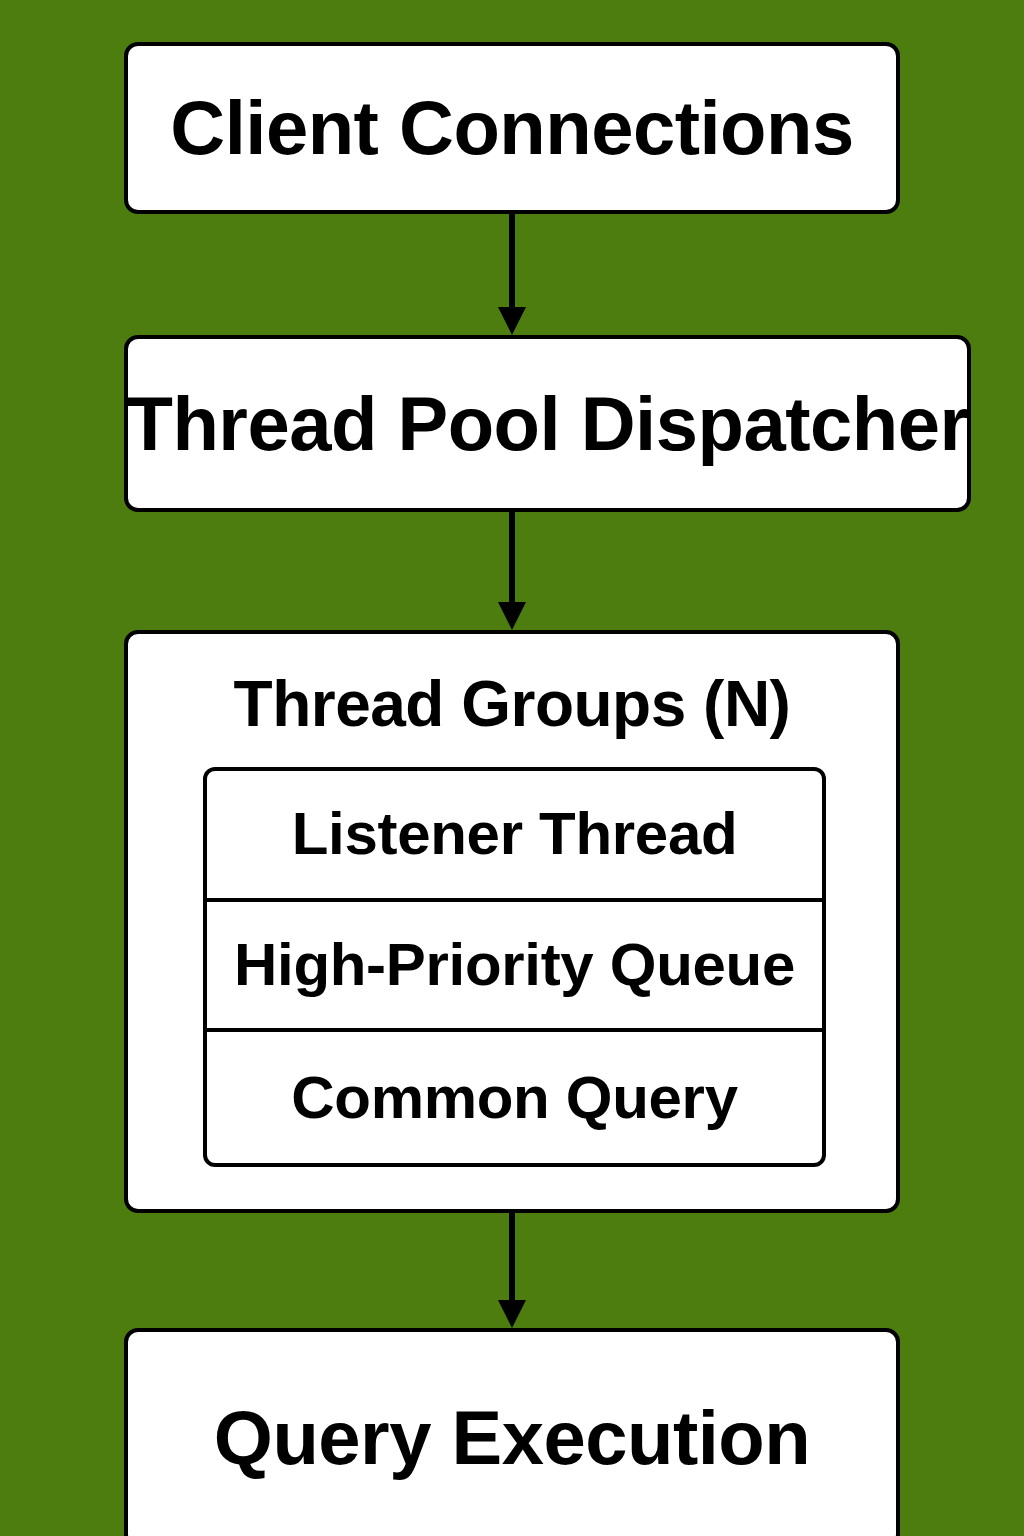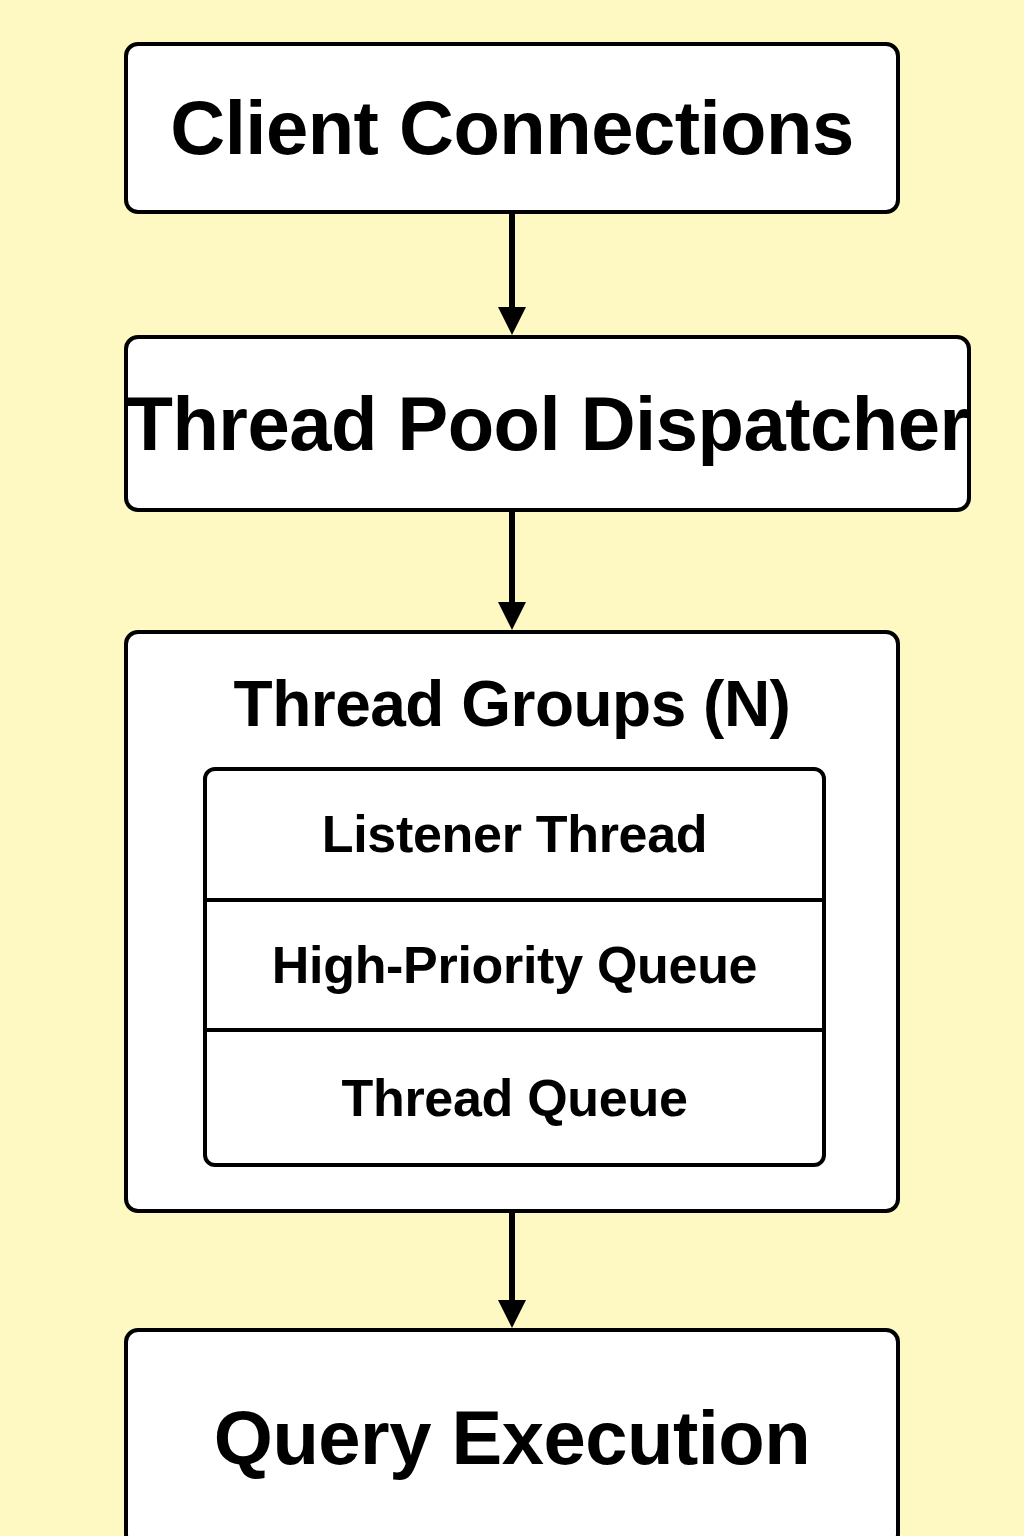--- a/index.html
+++ b/index.html
@@ -5,21 +5,21 @@
 <style>
   html, body {
     margin: 0;
     padding: 0;
     background: #ffffff;
   }
   #canvas {
     position: relative;
     width: 1024px;
     height: 1536px;
-    background: #fef9c3;
+    background: #4d7c0f;
     font-family: "Liberation Sans", "DejaVu Sans", sans-serif;
     overflow: hidden;
   }
 
   
   .node {
     position: absolute;
     box-sizing: border-box;
     background: #ffffff;
     border: 4px solid #000000;
@@ -79,21 +79,21 @@
     height: 33.3333%;
     display: flex;
     align-items: center;
     justify-content: center;
     border-bottom: 4px solid #000000;
   }
   .subrow:last-child {
     border-bottom: none;
   }
   .subrow-label {
-    font-size: 52px;
+    font-size: 60px;
     font-weight: 600;
     letter-spacing: -0.3px;
     color: #000000;
     line-height: 1;
     white-space: nowrap;
   }
 
   
   .arrow {
     position: absolute;
@@ -121,21 +121,21 @@
     <div class="group-title">Thread Groups (N)</div>
 
     <div class="subbox">
       <div class="subrow">
         <span class="subrow-label">Listener Thread</span>
       </div>
       <div class="subrow">
         <span class="subrow-label">High-Priority Queue</span>
       </div>
       <div class="subrow">
-        <span class="subrow-label">Thread Queue</span>
+        <span class="subrow-label">Common Query</span>
       </div>
     </div>
   </div>
 
   <div class="node" id="node-query">
     <span class="node-label">Query Execution</span>
   </div>
 
   <svg class="arrow" viewBox="0 0 1024 1536">
 

